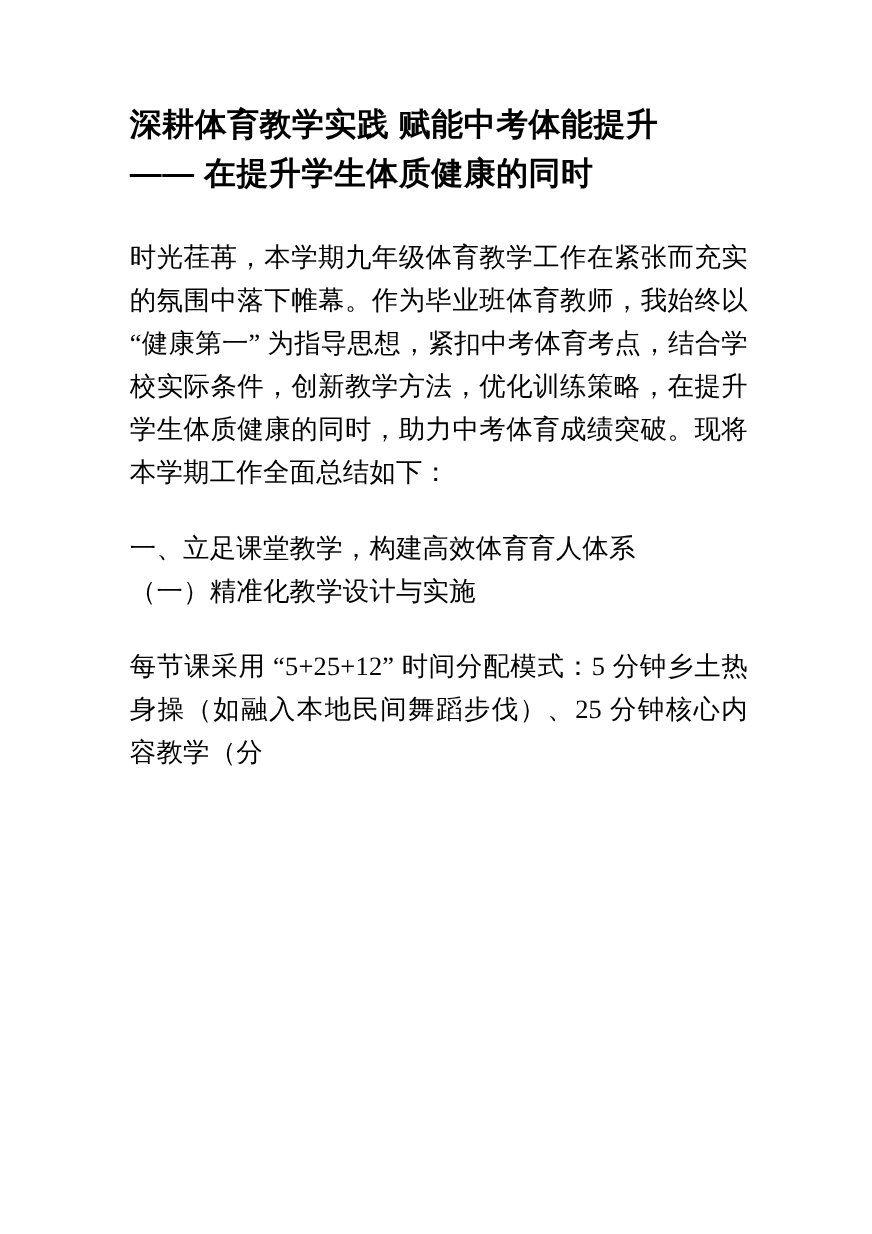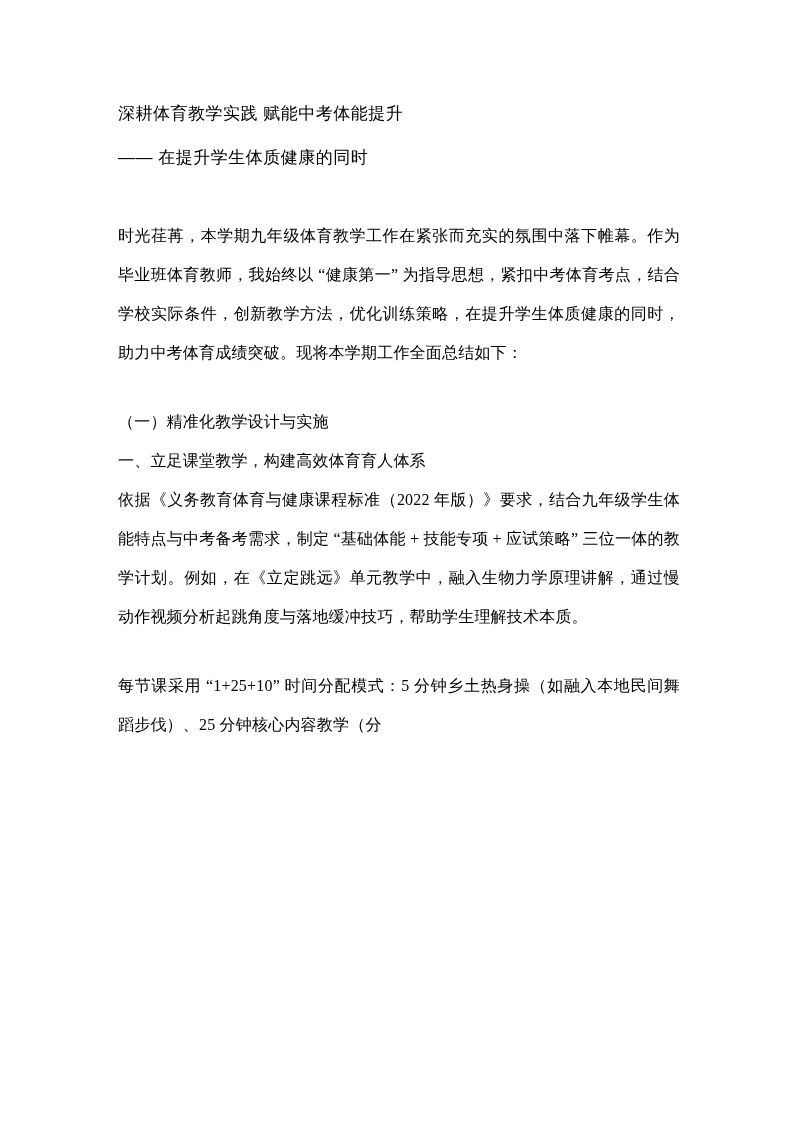--- a/index.html
+++ b/index.html
@@ -22,32 +22,32 @@
     padding: 0;
   }
   .content {
     position: absolute;
     left: 118px;
     top: 92px;
     width: 562px;
   }
   .doc-title {
     font-family: "Liberation Sans", "DejaVu Sans", sans-serif;
-    font-weight: normal;
-    font-size: 17px;
+    font-weight: bold;
+    font-size: 29px;
     line-height: 44px;
     letter-spacing: 0.5px;
     color: #000;
     margin: 0;
   }
   .doc-title .line2 {
     display: block;
   }
   .para {
-    font-size: 16px;
+    font-size: 24px;
     line-height: 39px;
     text-align: justify;
     text-justify: inter-ideograph;
     margin: 0;
     letter-spacing: 0.2px;
   }
   .gap-lg {
     height: 36px;
   }
   .gap-md {
@@ -64,22 +64,21 @@
       <span>深耕体育教学实践 赋能中考体能提升</span>
       <span class="line2">—— 在提升学生体质健康的同时</span>
     </h1>
 
     <div class="gap-lg"></div>
 
     <p class="para">时光荏苒，本学期九年级体育教学工作在紧张而充实的氛围中落下帷幕。作为毕业班体育教师，我始终以 “健康第一” 为指导思想，紧扣中考体育考点，结合学校实际条件，创新教学方法，优化训练策略，在提升学生体质健康的同时，助力中考体育成绩突破。现将本学期工作全面总结如下：</p>
 
     <div class="gap-md"></div>
 
+    <p class="para">一、立足课堂教学，构建高效体育育人体系</p>
     <p class="para">（一）精准化教学设计与实施</p>
-    <p class="para">一、立足课堂教学，构建高效体育育人体系</p>
-    <p class="para">依据《义务教育体育与健康课程标准（2022 年版）》要求，结合九年级学生体能特点与中考备考需求，制定 “基础体能 + 技能专项 + 应试策略” 三位一体的教学计划。例如，在《立定跳远》单元教学中，融入生物力学原理讲解，通过慢动作视频分析起跳角度与落地缓冲技巧，帮助学生理解技术本质。</p>
 
     <div class="gap-md"></div>
 
-    <p class="para">每节课采用 “1+25+10” 时间分配模式：5 分钟乡土热身操（如融入本地民间舞蹈步伐）、25 分钟核心内容教学（分</p>
+    <p class="para">每节课采用 “5+25+12” 时间分配模式：5 分钟乡土热身操（如融入本地民间舞蹈步伐）、25 分钟核心内容教学（分</p>
 
   </div>
 </div>
 
 </body></html>

